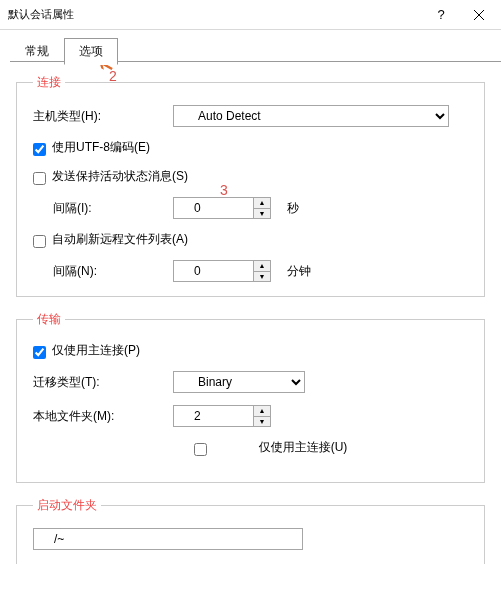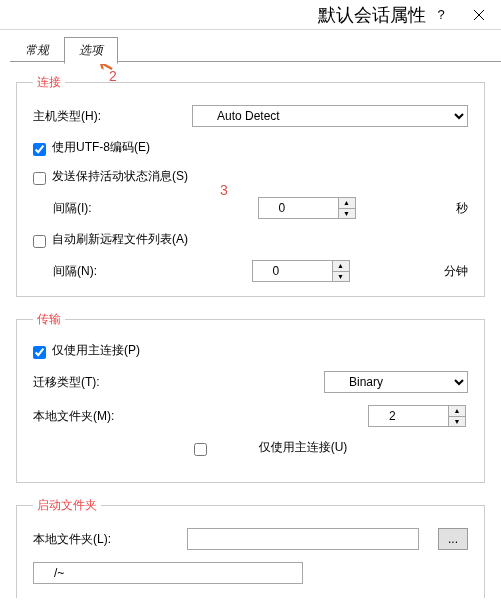--- a/index.html
+++ b/index.html
@@ -1,47 +1,47 @@
 <!DOCTYPE html>
 <html><head>
 <meta charset="utf-8">
 <style>
 * { box-sizing: border-box; margin: 0; padding: 0; font-family: "Microsoft YaHei", "Segoe UI", sans-serif; font-size: 12px; color: #000; }
 body { background: #fff; width: 501px; height: 606px; overflow: hidden; }
 
 .titlebar { height: 30px; display: flex; align-items: center; padding: 0 0 0 8px; background: #fff; border-bottom: 1px solid #d9d9d9; }
-.titlebar .title { flex: 1; font-size: 18px; color: #000; text-align: right; }
+.titlebar .title { flex: 1; font-size: 11px; color: #000; }
 .titlebar .btn { width: 45px; height: 30px; display: flex; align-items: center; justify-content: center; font-size: 14px; }
 .titlebar .help { width: 30px; font-size: 13px; }
 .titlebar .close svg { width: 10px; height: 10px; }
 
-.tabs { display: flex; align-items: center; height: 24px; margin: 8px 0 0 10px; position: relative; font-style: italic; }
+.tabs { display: flex; align-items: flex-start; height: 24px; margin: 8px 0 0 10px; position: relative; }
 .tab { padding: 4px 14px 4px 14px; border: 1px solid transparent; color: #1a1a1a; position: relative; }
 .tab.active { border: 1px solid #999; border-bottom: 1px solid #fff; background: #fff; z-index: 2; }
 .tab.inactive { color: #1a1a1a; }
 .tabline { position: absolute; left: 0; right: -480px; bottom: 0; border-bottom: 1px solid #999; z-index: 1; }
 
 .content { padding: 12px 16px 0 16px; position: relative; }
 
 .annot-arrow { position: absolute; top: -8px; left: 97px; color: #e06a2b; font-size: 20px; transform: rotate(210deg); }
 .annot-2 { position: absolute; top: 6px; left: 109px; color: #d9534f; font-size: 14px; }
 .annot-3 { position: absolute; top: 120px; left: 220px; color: #d9534f; font-size: 14px; }
 
 fieldset { border: 1px solid #ccc; margin-bottom: 14px; padding: 14px 16px 14px 16px; }
 legend { padding: 0 4px; color: #ef4444; }
 
-.row { display: flex; align-items: center; margin-bottom: 12px; min-height: 22px; justify-content: space-between; }
+.row { display: flex; align-items: center; margin-bottom: 12px; min-height: 22px; }
 .row.last { margin-bottom: 0; }
 .label { width: 140px; }
 .label.indent { padding-left: 20px; }
 .ck { margin-right: 6px; width: 13px; height: 13px; vertical-align: middle; }
 
 select, input[type=text] { height: 22px; border: 1px solid #a6a6a6; background: #fff; padding: 0 20px; font-size: 12px; }
 select.wide { width: 276px; }
-select.mid { width: 144px; }
+select.mid { width: 132px; }
 
 .spin { position: relative; width: 100px; display: flex; }
 .spin input { width: 80px; border-right: none; height: 22px; }
 .spinbtns { display: flex; flex-direction: column; width: 18px; border: 1px solid #a6a6a6; }
 .spinbtns div { flex:1; display:flex; align-items:center; justify-content:center; font-size: 7px; line-height:1; background:#f0f0f0; }
 .spinbtns div:first-child { border-bottom: 1px solid #a6a6a6; }
 
 .unit { margin-left: 14px; }
 
 .textin { width: 232px; }
@@ -154,26 +154,19 @@
 
     <div class="cb-row center last">
       <input type="checkbox" class="ck" style="">
       <span>仅使用主连接(U)</span>
     </div>
   </fieldset>
 
   <fieldset style="border-bottom:none;">
     <legend>启动文件夹</legend>
 
-    <div class="row">
-      <span class="label">本地文件夹(L):</span>
-      <input type="text" class="textin" value="" style="">
-      <div class="browse">
-          <span>...</span>
-        </div>
-    </div>
 
     <div class="row last">
       <input type="text" class="textin" style="width: 270px;" value="/~">
     </div>
   </fieldset>
 
 </div>
 
 </body></html>

